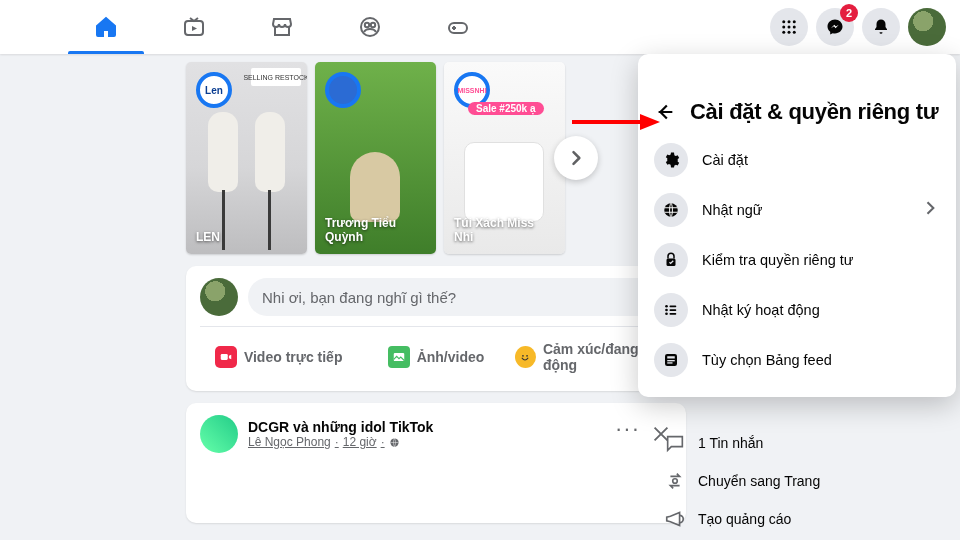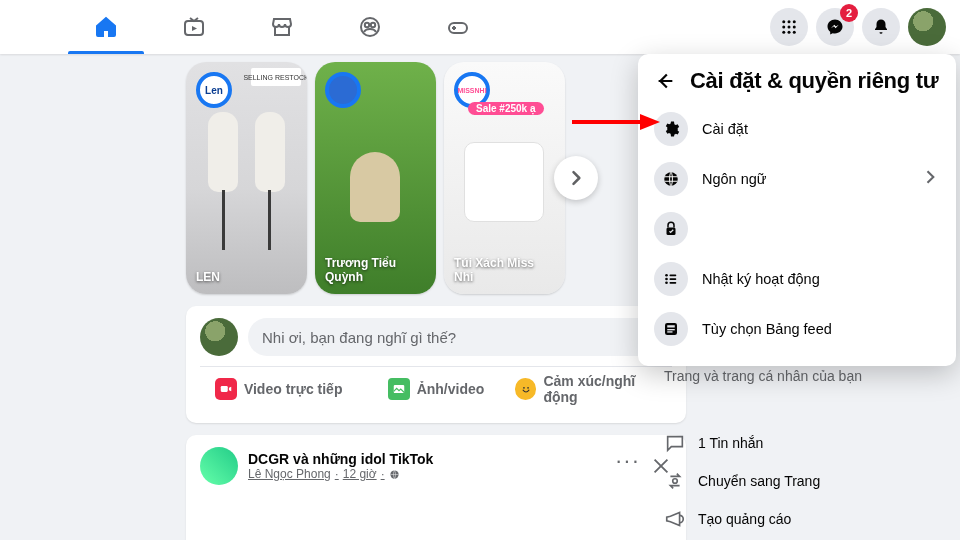--- a/index.html
+++ b/index.html
@@ -23,53 +23,53 @@
   .tab.active svg{fill:var(--fb-blue);stroke:var(--fb-blue);}
   .tab.active::after{content:"";position:absolute;left:6px;right:6px;bottom:0;height:3px;background:var(--fb-blue);border-radius:2px 2px 0 0;}
   .top-right{display:flex;align-items:center;gap:8px;padding-right:14px;}
   .circle-btn{width:38px;height:38px;border-radius:50%;background:var(--divider);display:flex;align-items:center;justify-content:center;position:relative;}
   .circle-btn svg{width:18px;height:18px;fill:#050505;}
   .badge{position:absolute;top:-4px;right:-4px;min-width:18px;height:18px;background:#e41e3f;border-radius:9px;color:#fff;font-size:11px;font-weight:700;display:flex;align-items:center;justify-content:center;padding:0 4px;}
   .avatar{width:38px;height:38px;border-radius:50%;background:radial-gradient(circle at 40% 35%, #8aa36a 0 30%, #4a6b3a 30% 100%);}
   
   .content{position:absolute;top:62px;left:186px;width:390px;}
   .stories{display:flex;gap:8px;position:relative;}
-  .story{width:121px;height:232px;border-radius:20px;overflow:hidden;position:relative;background:#ccc;box-shadow:0 1px 2px rgba(0,0,0,.15);}
+  .story{width:121px;height:192px;border-radius:5px;overflow:hidden;position:relative;background:#ccc;box-shadow:0 1px 2px rgba(0,0,0,.15);}
   .story .s-avatar{position:absolute;top:10px;left:10px;width:36px;height:36px;border-radius:50%;border:4px solid var(--fb-blue);background:#fff;display:flex;align-items:center;justify-content:center;font-size:10px;font-weight:700;color:#0a3d91;}
   .story .s-label{position:absolute;left:10px;right:10px;bottom:10px;color:#fff;font-size:12px;font-weight:600;text-shadow:0 1px 3px rgba(0,0,0,.6);}
   .story1{background:linear-gradient(#e1e1e3 0%,#d6d6d8 55%,#bdbdbf 100%);}
   .story2{background:linear-gradient(#6fb14a 0%,#3f7e2a 100%);}
   .story3{background:linear-gradient(#fafafa 0%,#e9e9e9 100%);}
   .restock{position:absolute;top:6px;right:6px;width:50px;height:18px;background:#fff;color:#333;font-size:7px;display:flex;align-items:center;justify-content:center;border-radius:2px;white-space:nowrap;}
   .sale-tag{position:absolute;top:40px;left:24px;background:var(--pink);color:#fff;font-size:10px;font-weight:600;padding:1px 8px;border-radius:10px;white-space:nowrap;}
   .story-next{position:absolute;right:-22px;top:50%;transform:translateY(-50%);width:44px;height:44px;border-radius:50%;background:#fff;box-shadow:0 2px 6px rgba(0,0,0,.2);display:flex;align-items:center;justify-content:center;}
   .story-next svg{width:20px;height:20px;stroke:#606163;fill:none;stroke-width:3;stroke-linecap:round;stroke-linejoin:round;}
   .mannequin{position:absolute;width:30px;height:80px;background:#f0eee9;border-radius:14px 14px 10px 10px;}
   .pole{position:absolute;width:3px;height:60px;background:#3a3a3a;}
   
   .composer{margin-top:12px;background:#fff;border-radius:10px;padding:12px 14px;box-shadow:0 1px 2px rgba(0,0,0,.1);width:500px;}
   .composer-row{display:flex;align-items:center;gap:10px;}
   .composer-avatar{width:38px;height:38px;border-radius:50%;background:radial-gradient(circle at 40% 35%, #8aa36a 0 30%, #4a6b3a 30% 100%);}
   .composer-input{flex:1;height:38px;background:var(--grey-bg);border-radius:20px;display:flex;align-items:center;padding:0 14px;color:var(--text-sec);font-size:15px;}
-  .composer-actions{display:flex;margin-top:10px;border-top:1px solid var(--divider);}
+  .composer-actions{display:flex;margin-top:10px;border-top:1px solid var(--divider);padding-top:8px;}
   .composer-action{flex:1;display:flex;align-items:center;justify-content:center;gap:7px;color:var(--text-sec);font-size:14px;font-weight:600;padding:6px 0;border-radius:6px;}
   .ico-box{width:22px;height:22px;border-radius:5px;display:flex;align-items:center;justify-content:center;}
   
   .post{margin-top:12px;background:#fff;border-radius:10px;box-shadow:0 1px 2px rgba(0,0,0,.1);width:500px;padding:12px 14px 0;}
   .post-head{display:flex;align-items:center;gap:10px;}
   .post-avatar{width:38px;height:38px;border-radius:50%;background:linear-gradient(45deg,#6fa 0%,#2c8 100%);}
   .post-title{font-size:14px;font-weight:700;color:var(--text);}
   .post-meta{font-size:12px;color:var(--text-sec);display:flex;align-items:center;gap:4px;text-decoration:underline;}
   .post-meta svg{width:11px;height:11px;fill:var(--text-sec);}
   .post-actions{margin-left:auto;display:flex;gap:10px;color:var(--text-sec);}
   .post-actions .dotmore{font-size:22px;letter-spacing:1px;line-height:12px;}
   .post-actions svg{width:22px;height:22px;stroke:var(--text-sec);fill:none;stroke-width:2;}
   
   .panel{position:absolute;top:54px;right:4px;width:318px;background:#fff;border-radius:10px;box-shadow:0 8px 28px rgba(0,0,0,.22);padding:14px 8px 12px;z-index:50;}
-  .panel-head{display:flex;align-items:center;gap:14px;padding:0 8px 10px;}
+  .panel-head{display:flex;align-items:center;gap:14px;padding:0 8px 10px;margin-top:31px;}
   .panel-head svg{width:22px;height:22px;stroke:#050505;fill:none;stroke-width:2.4;}
   .panel-title{font-size:22px;font-weight:800;color:var(--text);letter-spacing:-.3px;}
   .panel-item{display:flex;align-items:center;gap:14px;padding:8px 8px;border-radius:8px;}
   .panel-item .pi-icon{width:34px;height:34px;border-radius:50%;background:var(--divider);display:flex;align-items:center;justify-content:center;}
   .panel-item .pi-icon svg{width:18px;height:18px;fill:#050505;stroke:none;}
   .panel-item .pi-label{font-size:14.5px;font-weight:500;color:var(--text);}
   .panel-item .chev{margin-left:auto;}
   .panel-item .chev svg{width:20px;height:20px;stroke:#65676b;fill:none;stroke-width:2.5;}
   
   .red-arrow{position:absolute;top:112px;left:570px;width:90px;height:20px;z-index:60;}
@@ -204,21 +204,21 @@
       </div>
       <div class="composer-action">
         <span class="ico-box" style="background:#f7b928;border-radius:50%;">
           <svg viewBox="0 0 24 24" width="14" height="14">
               <circle cx="12" cy="12" r="10" fill="#f7b928"></circle>
               <circle cx="8.5" cy="10" r="1.5" fill="#333"></circle>
               <circle cx="15.5" cy="10" r="1.5" fill="#333"></circle>
               <path d="M7 14c1.5 2 3 3 5 3s3.5-1 5-3" stroke="#333" fill="none" stroke-width="1.8" stroke-linecap="round"></path>
             </svg>
         </span>
-        <span>Cảm xúc/nghĩ động</span>
+        <span>Cảm xúc/đang động</span>
       </div>
     </div>
   </div>
 
   <div class="post">
     <div class="post-head">
       <div class="post-avatar"></div>
       <div>
         <div class="post-title">DCGR và những idol TikTok</div>
         <div class="post-meta">
@@ -260,34 +260,35 @@
     <span class="pi-label">Cài đặt</span>
   </div>
 
   <div class="panel-item">
     <span class="pi-icon">
       <svg viewBox="0 0 24 24">
           <circle cx="12" cy="12" r="9"></circle>
           <path d="M3.5 9h17M3.5 15h17M12 3c2.5 2.5 2.5 15.5 0 18M12 3c-2.5 2.5-2.5 15.5 0 18" fill="none" stroke="#fff" stroke-width="1.3"></path>
         </svg>
     </span>
-    <span class="pi-label">Ngôn ngữ</span>
+    <span class="pi-label">Nhật ngữ</span>
     <span class="chev"><svg viewBox="0 0 24 24">
           <path d="M9 5l7 7-7 7"></path>
         </svg></span>
   </div>
 
   <div class="panel-item">
     <span class="pi-icon">
       <svg viewBox="0 0 24 24">
           <rect x="6" y="10" width="12" height="10" rx="2"></rect>
           <path d="M8 10V7a4 4 0 0 1 8 0v3" fill="none" stroke="#050505" stroke-width="2"></path>
           <path d="M10 15l1.5 1.5L15 13" stroke="#e4e6eb" fill="none" stroke-width="1.8"></path>
         </svg>
     </span>
+    <span class="pi-label">Kiểm tra quyền riêng tư</span>
   </div>
 
 
   <div class="panel-item">
     <span class="pi-icon">
       <svg viewBox="0 0 24 24">
           <circle cx="6" cy="7" r="1.8"></circle>
           <circle cx="6" cy="12" r="1.8"></circle>
           <circle cx="6" cy="17" r="1.8"></circle>
           <rect x="10" y="6" width="9" height="2.2" rx="1"></rect>

